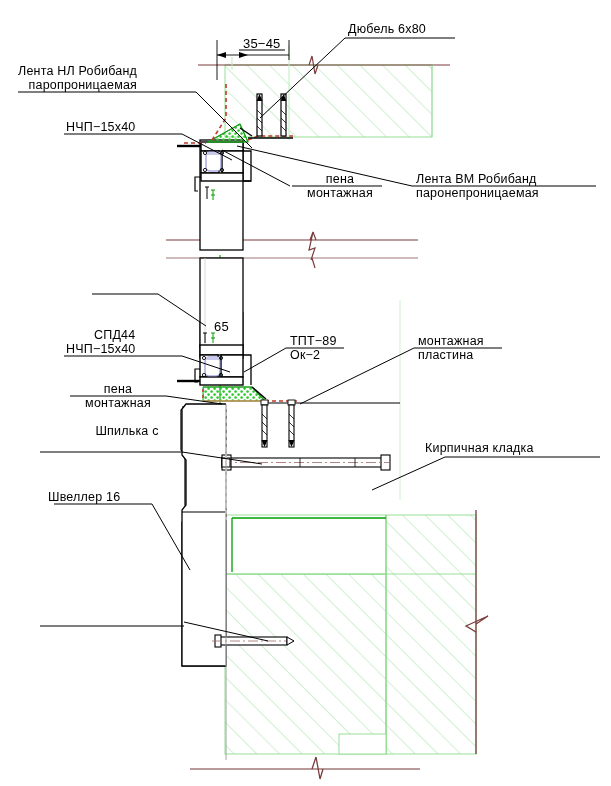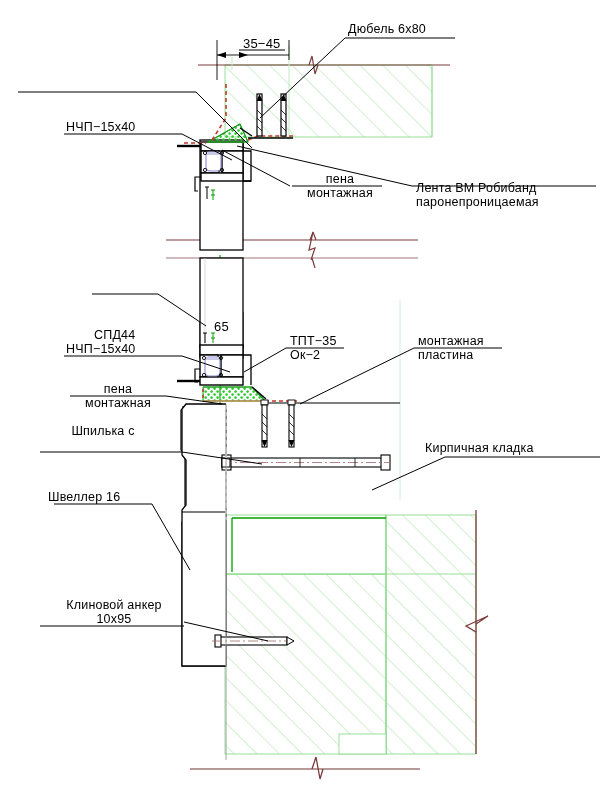--- a/index.html
+++ b/index.html
@@ -300,72 +300,72 @@
   </svg>
 
   <div class="lbl" style="left:348px; top:22px;">
     <span>Дюбель 6x80</span>
   </div>
 
   <div class="lbl dim" style="left:243px; top:37px;">
     <span>35−45</span>
   </div>
 
+  <div class="lbl" style="left:18px; top:64px;">
+    <div>Лента НЛ Робибанд</div>
+    <div style="text-align:right;">паропроницаемая</div>
+  </div>
 
   <div class="lbl" style="left:66px; top:120px;">
     <span>НЧП−15x40</span>
   </div>
 
   <div class="lbl" style="left:296px; top:172px; text-align:center; width:88px;">
     <div>пена</div>
     <div>монтажная</div>
   </div>
 
-  <div class="lbl" style="left:416px; top:181px;">
+  <div class="lbl" style="left:416px; top:172px;">
     <div>Лента ВМ Робибанд</div>
     <div>паронепроницаемая</div>
   </div>
 
   <div class="lbl" style="left:94px; top:280px;margin-top:48px;">
     <span>СПД44</span>
   </div>
 
   <div class="lbl dim" style="left:214px; top:320px;">
     <span>65</span>
   </div>
 
   <div class="lbl" style="left:66px; top:342px;">
     <span>НЧП−15x40</span>
   </div>
 
   <div class="lbl" style="left:290px; top:334px;">
-    <div>ТПТ−35</div>
+    <div>ТПТ−89</div>
     <div>Ок−2</div>
   </div>
 
   <div class="lbl" style="left:418px; top:334px;">
     <div>монтажная</div>
     <div>пластина</div>
   </div>
 
   <div class="lbl" style="left:72px; top:382px; text-align:center; width:92px;">
     <div>пена</div>
     <div>монтажная</div>
   </div>
 
-  <div class="lbl" style="left:32px; top:424px; text-align:center; width:142px;">
+  <div class="lbl" style="left:56px; top:424px; text-align:center; width:142px;">
     <div>Шпилька с</div>
   </div>
 
   <div class="lbl" style="left:425px; top:441px;">
     <span>Кирпичная кладка</span>
   </div>
 
   <div class="lbl" style="left:48px; top:490px;">
     <span>Швеллер 16</span>
   </div>
 
-  <div class="lbl" style="left:44px; top:598px; text-align:center; width:140px;">
-    <div>Клиновой анкер</div>
-    <div>10x95</div>
-  </div>
 
 </div>
 
 </body></html>

